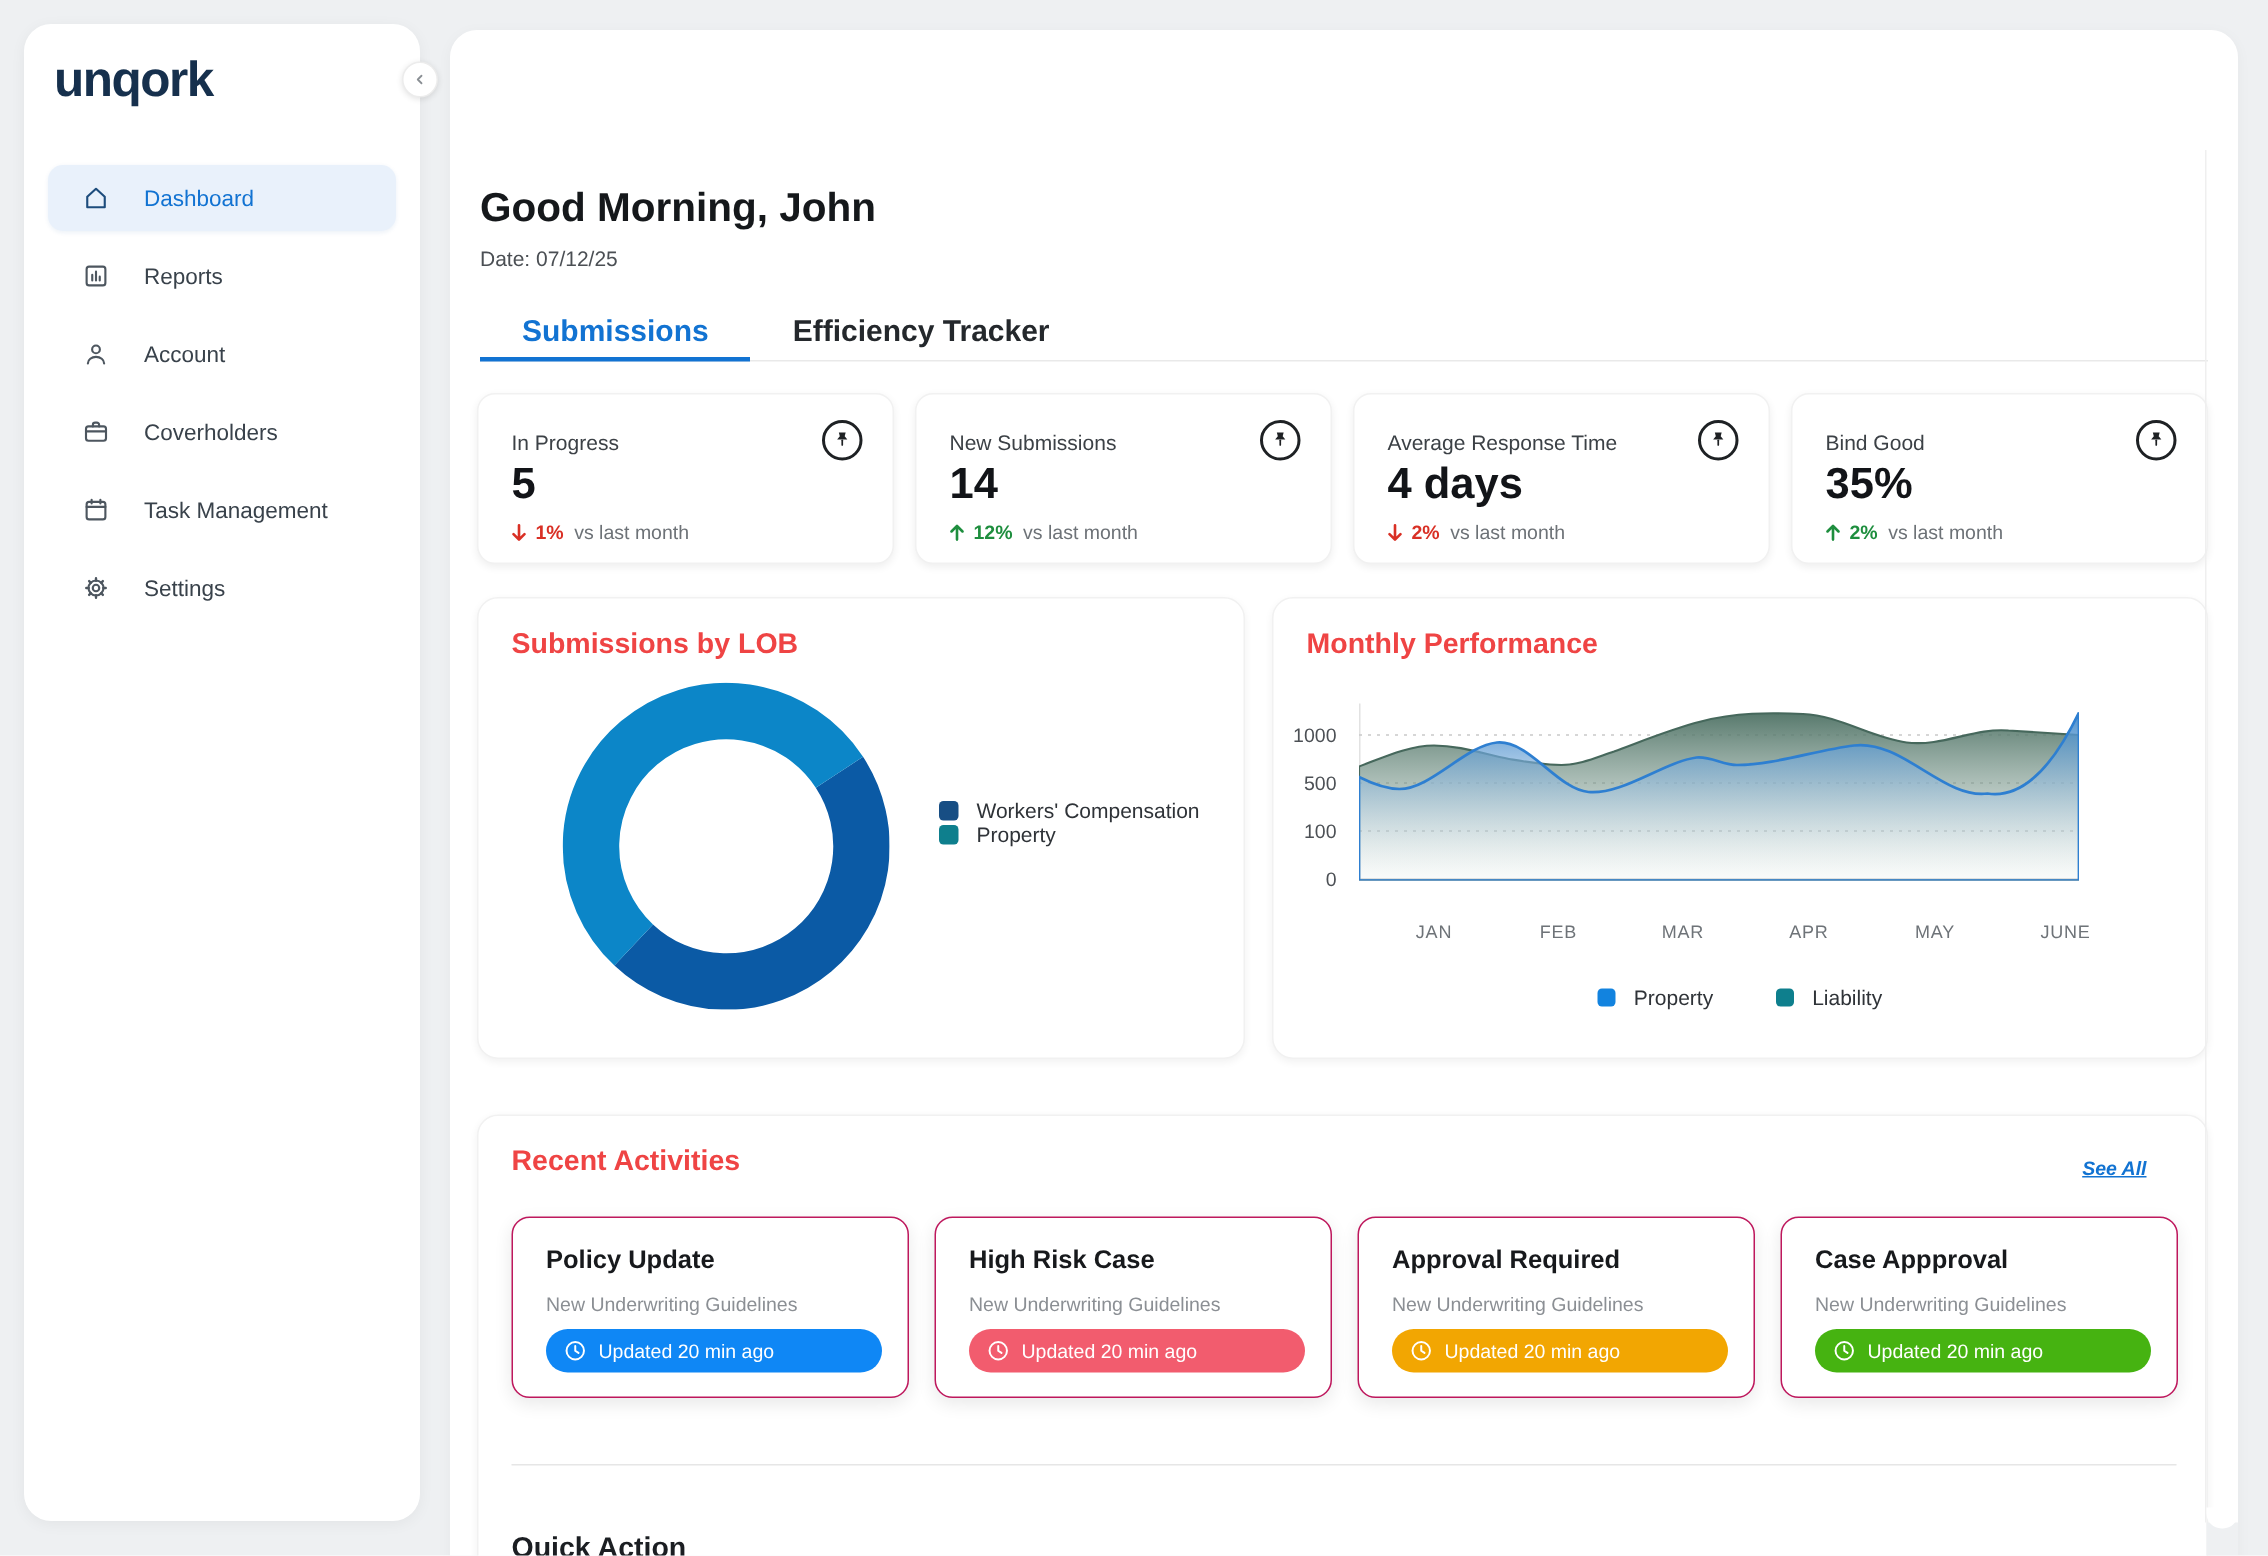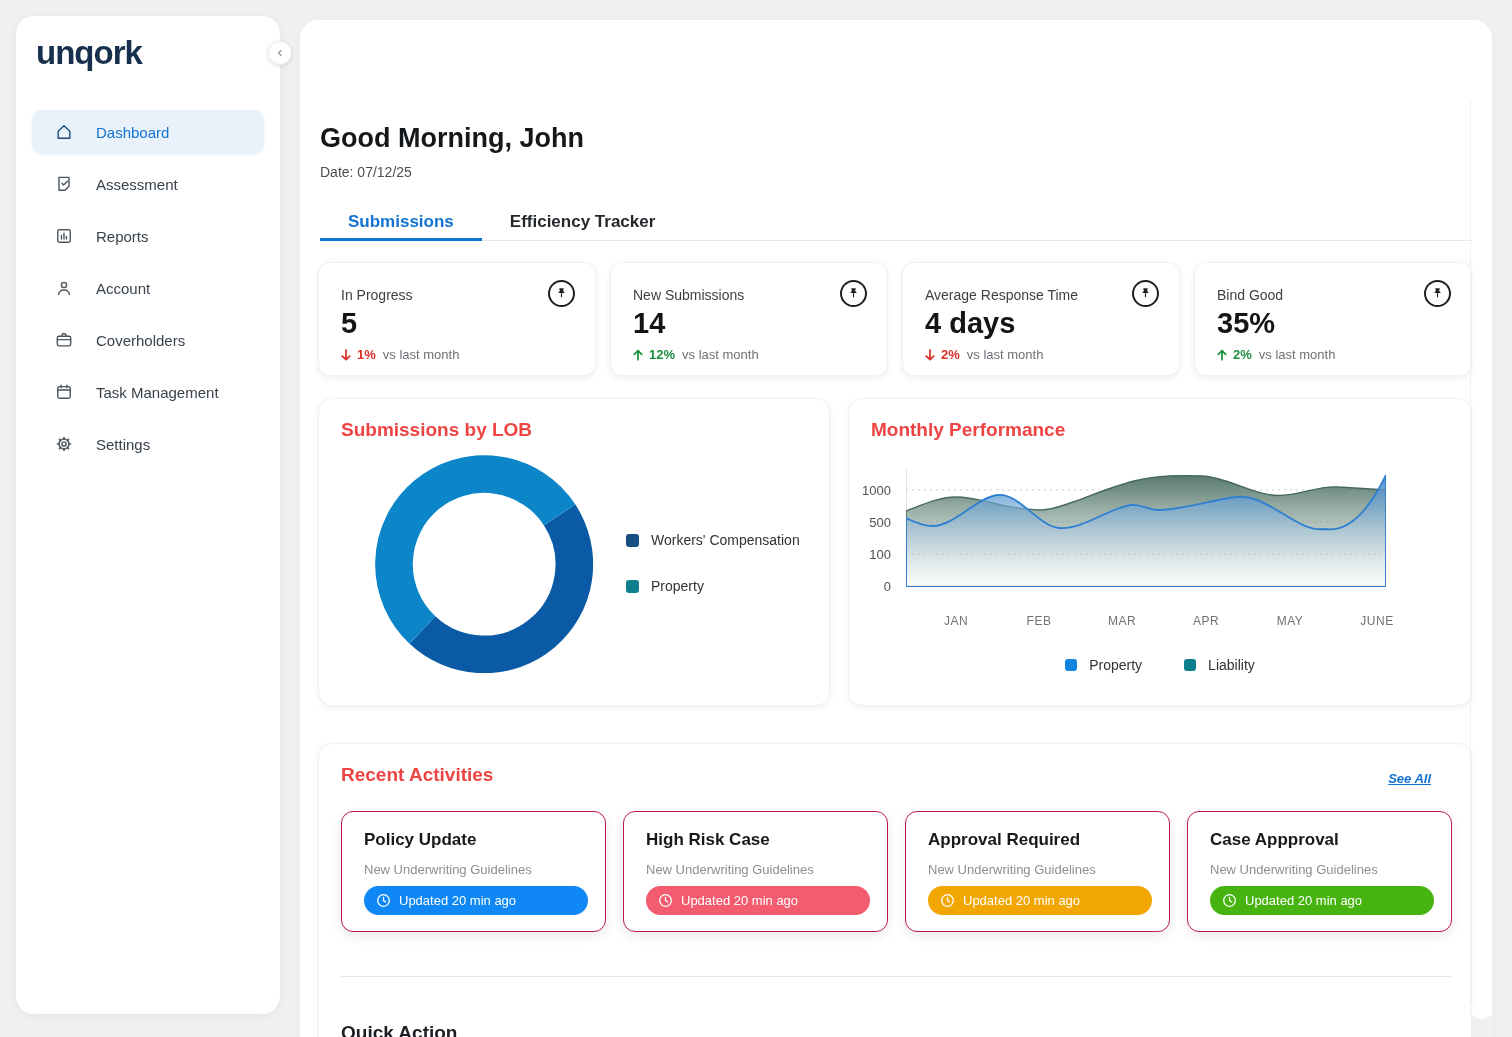--- a/index.html
+++ b/index.html
@@ -45,21 +45,21 @@
               radial-gradient(ellipse 16px 10px at 50% 24%, #33291f 0 99%, transparent 100%),
               radial-gradient(ellipse 20px 14px at 50% 96%, #191921 0 99%, transparent 100%),
               linear-gradient(#d9c0ac, #c5a68e); }
   .avatar-chevron { margin-left:8px; display:flex; }
 
   
   .greeting { position:absolute; left:20px; top:103px; font-size:27px; font-weight:600; color:#15181b; }
   .date-line { position:absolute; left:20px; top:144px; font-size:14px; color:#4b4f54; }
   .tabs { position:absolute; left:20px; right:20px; top:185px; height:36px;
           border-bottom:1px solid #e9e9e9; display:flex; }
-  .tab { padding:0 28px; font-size:17px; font-weight:600; color:#24282c; display:flex;
+  .tab { padding:0 28px; font-size:20px; font-weight:600; color:#24282c; display:flex;
          align-items:center; border-bottom:3px solid transparent; margin-bottom:-1px; cursor:pointer; }
   .tab.active { color:#1273d2; border-bottom-color:#1273d2; }
 
   
   .stat-card { position:absolute; top:242px; width:278px; height:114px; background:#fff;
           border:1px solid #f1f1f1; border-radius:12px; box-shadow:0 2px 6px rgba(0,0,0,.07); }
   .stat-label { position:absolute; left:22px; top:24px; font-size:14px; color:#3c4146; }
   .pin-btn { position:absolute; right:20px; top:17px; width:27px; height:27px;
           border:2px solid #1e2124; border-radius:50%; display:flex; align-items:center;
           justify-content:center; cursor:pointer; background:#fff; }
@@ -69,21 +69,21 @@
   .delta-pct { font-weight:700; }
   .delta-note { color:#6d7277; margin-left:3px; }
 
   
   .chart-card { position:absolute; top:378px; height:308px; background:#fff;
           border:1px solid #f1f1f1; border-radius:14px; box-shadow:0 2px 6px rgba(0,0,0,.06); }
   .card-title { position:absolute; left:22px; top:20px; font-size:19px; font-weight:600; color:#ef4444; }
   .lob-card { left:18px; width:512px; }
   .monthly-card { left:548px; width:624px; }
   .donut-wrap { position:absolute; left:56px; top:56px; width:218px; height:218px; }
-  .lob-legend { position:absolute; left:307px; top:133px; display:flex; flex-direction:column; gap:30px; }
+  .lob-legend { position:absolute; left:307px; top:133px; display:flex; flex-direction:column; }
   .legend-item { display:flex; align-items:center; gap:12px; font-size:14px; color:#2f3338; }
   .swatch { width:13px; height:13px; border-radius:3px; flex:0 0 auto; }
 
   .plot-area { position:absolute; left:57px; top:62px; width:480px; height:126px; }
   .ytick { position:absolute; width:38px; text-align:right; right:1138px; font-size:13px;
            color:#4c5055; transform:translateY(-50%); left:4px; }
   .xtick { position:absolute; top:215px; transform:translateX(-50%); font-size:12px;
            color:#6e7378; letter-spacing:.5px; }
   .area-legend { position:absolute; left:0; right:0; top:258px; display:flex; gap:42px;
            justify-content:center; }
@@ -126,29 +126,20 @@
         <span class="nicon">
           <svg width="20" height="20" viewBox="0 0 24 24" fill="none" stroke="currentColor" stroke-width="1.7" stroke-linejoin="round" stroke-linecap="round">
               <path d="M5 11 L12 4.6 L19 11 V19.4 H5 Z"></path>
             </svg>
         </span>
         <span class="nlabel">Dashboard</span>
       </div>
       <div class="nav-item">
         <span class="nicon">
           <svg width="20" height="20" viewBox="0 0 24 24" fill="none" stroke="currentColor" stroke-width="1.7" stroke-linejoin="round" stroke-linecap="round">
-              <path d="M6 4 H18 V14.5 L13.5 19.4 H6 Z"></path>
-              <path d="M9.5 11 l2.1 2.1 L16 8.7"></path>
-            </svg>
-        </span>
-        <span class="nlabel">Assessment</span>
-      </div>
-      <div class="nav-item">
-        <span class="nicon">
-          <svg width="20" height="20" viewBox="0 0 24 24" fill="none" stroke="currentColor" stroke-width="1.7" stroke-linejoin="round" stroke-linecap="round">
               <rect x="4.5" y="4.5" width="15" height="15" rx="2"></rect>
               <path d="M9 15.5 V11 M12 15.5 V8.5 M15 15.5 V12.5"></path>
             </svg>
         </span>
         <span class="nlabel">Reports</span>
       </div>
       <div class="nav-item">
         <span class="nicon">
           <svg width="20" height="20" viewBox="0 0 24 24" fill="none" stroke="currentColor" stroke-width="1.7" stroke-linecap="round">
               <circle cx="12" cy="8.3" r="3.1"></circle>

